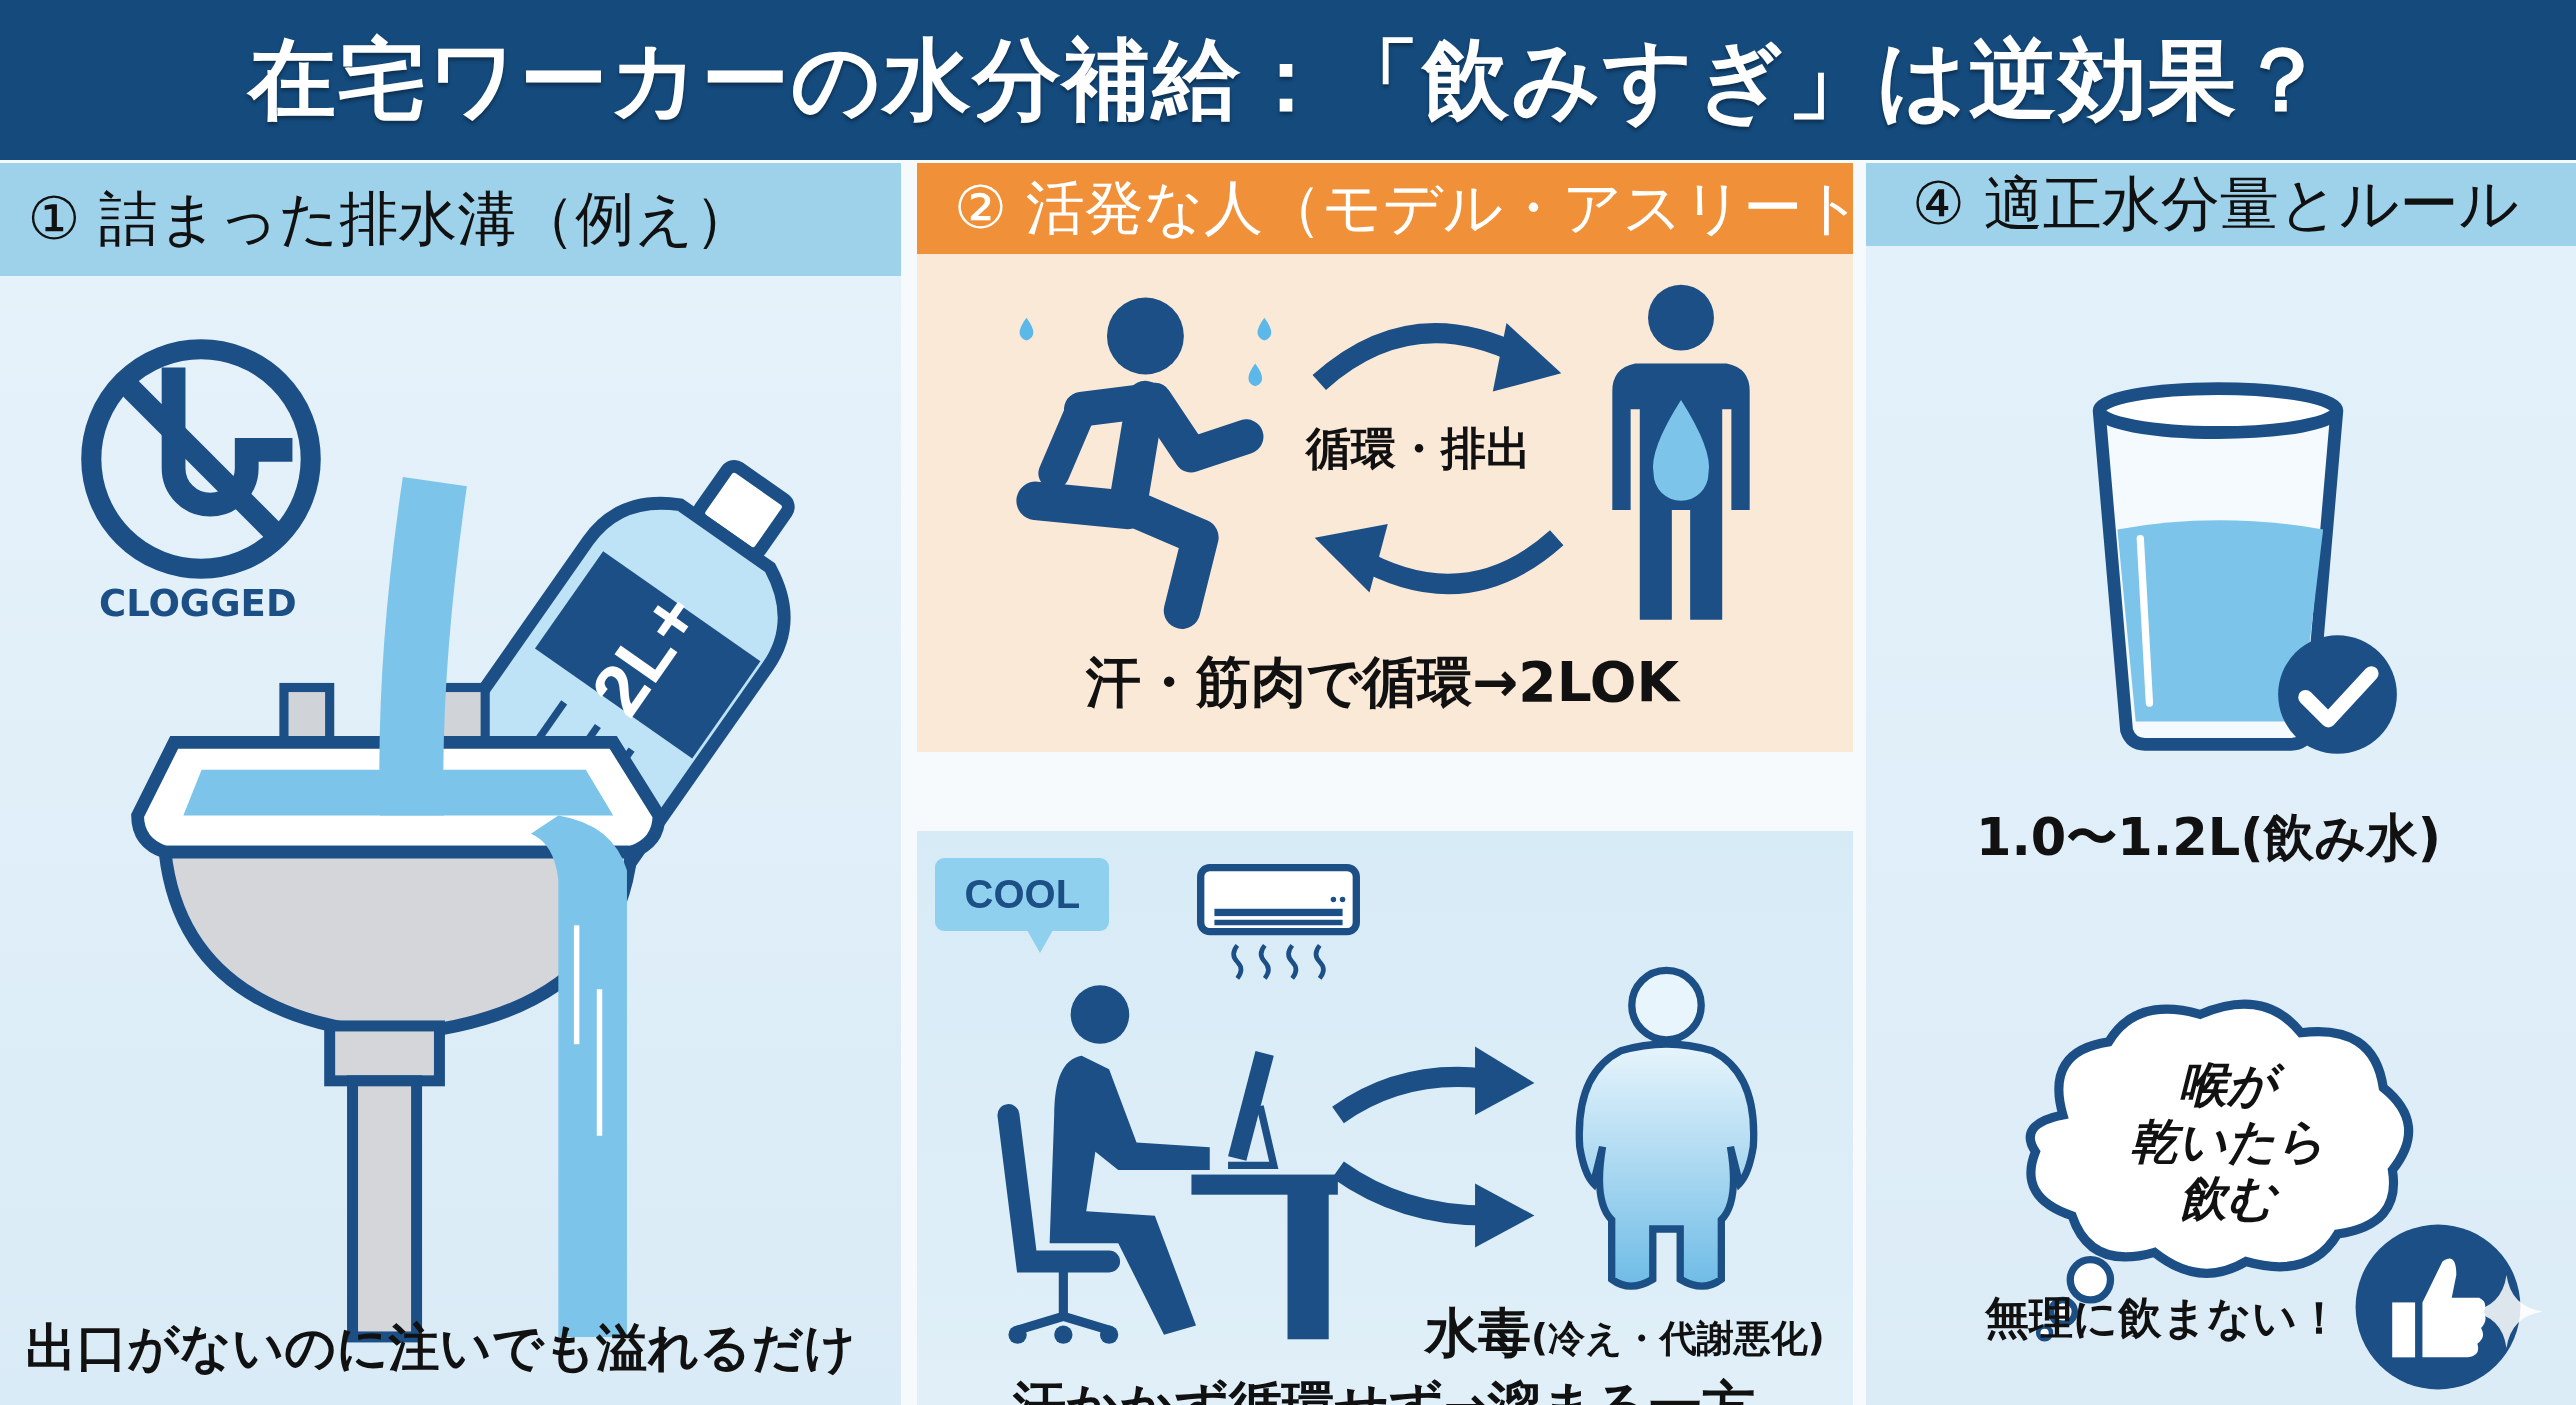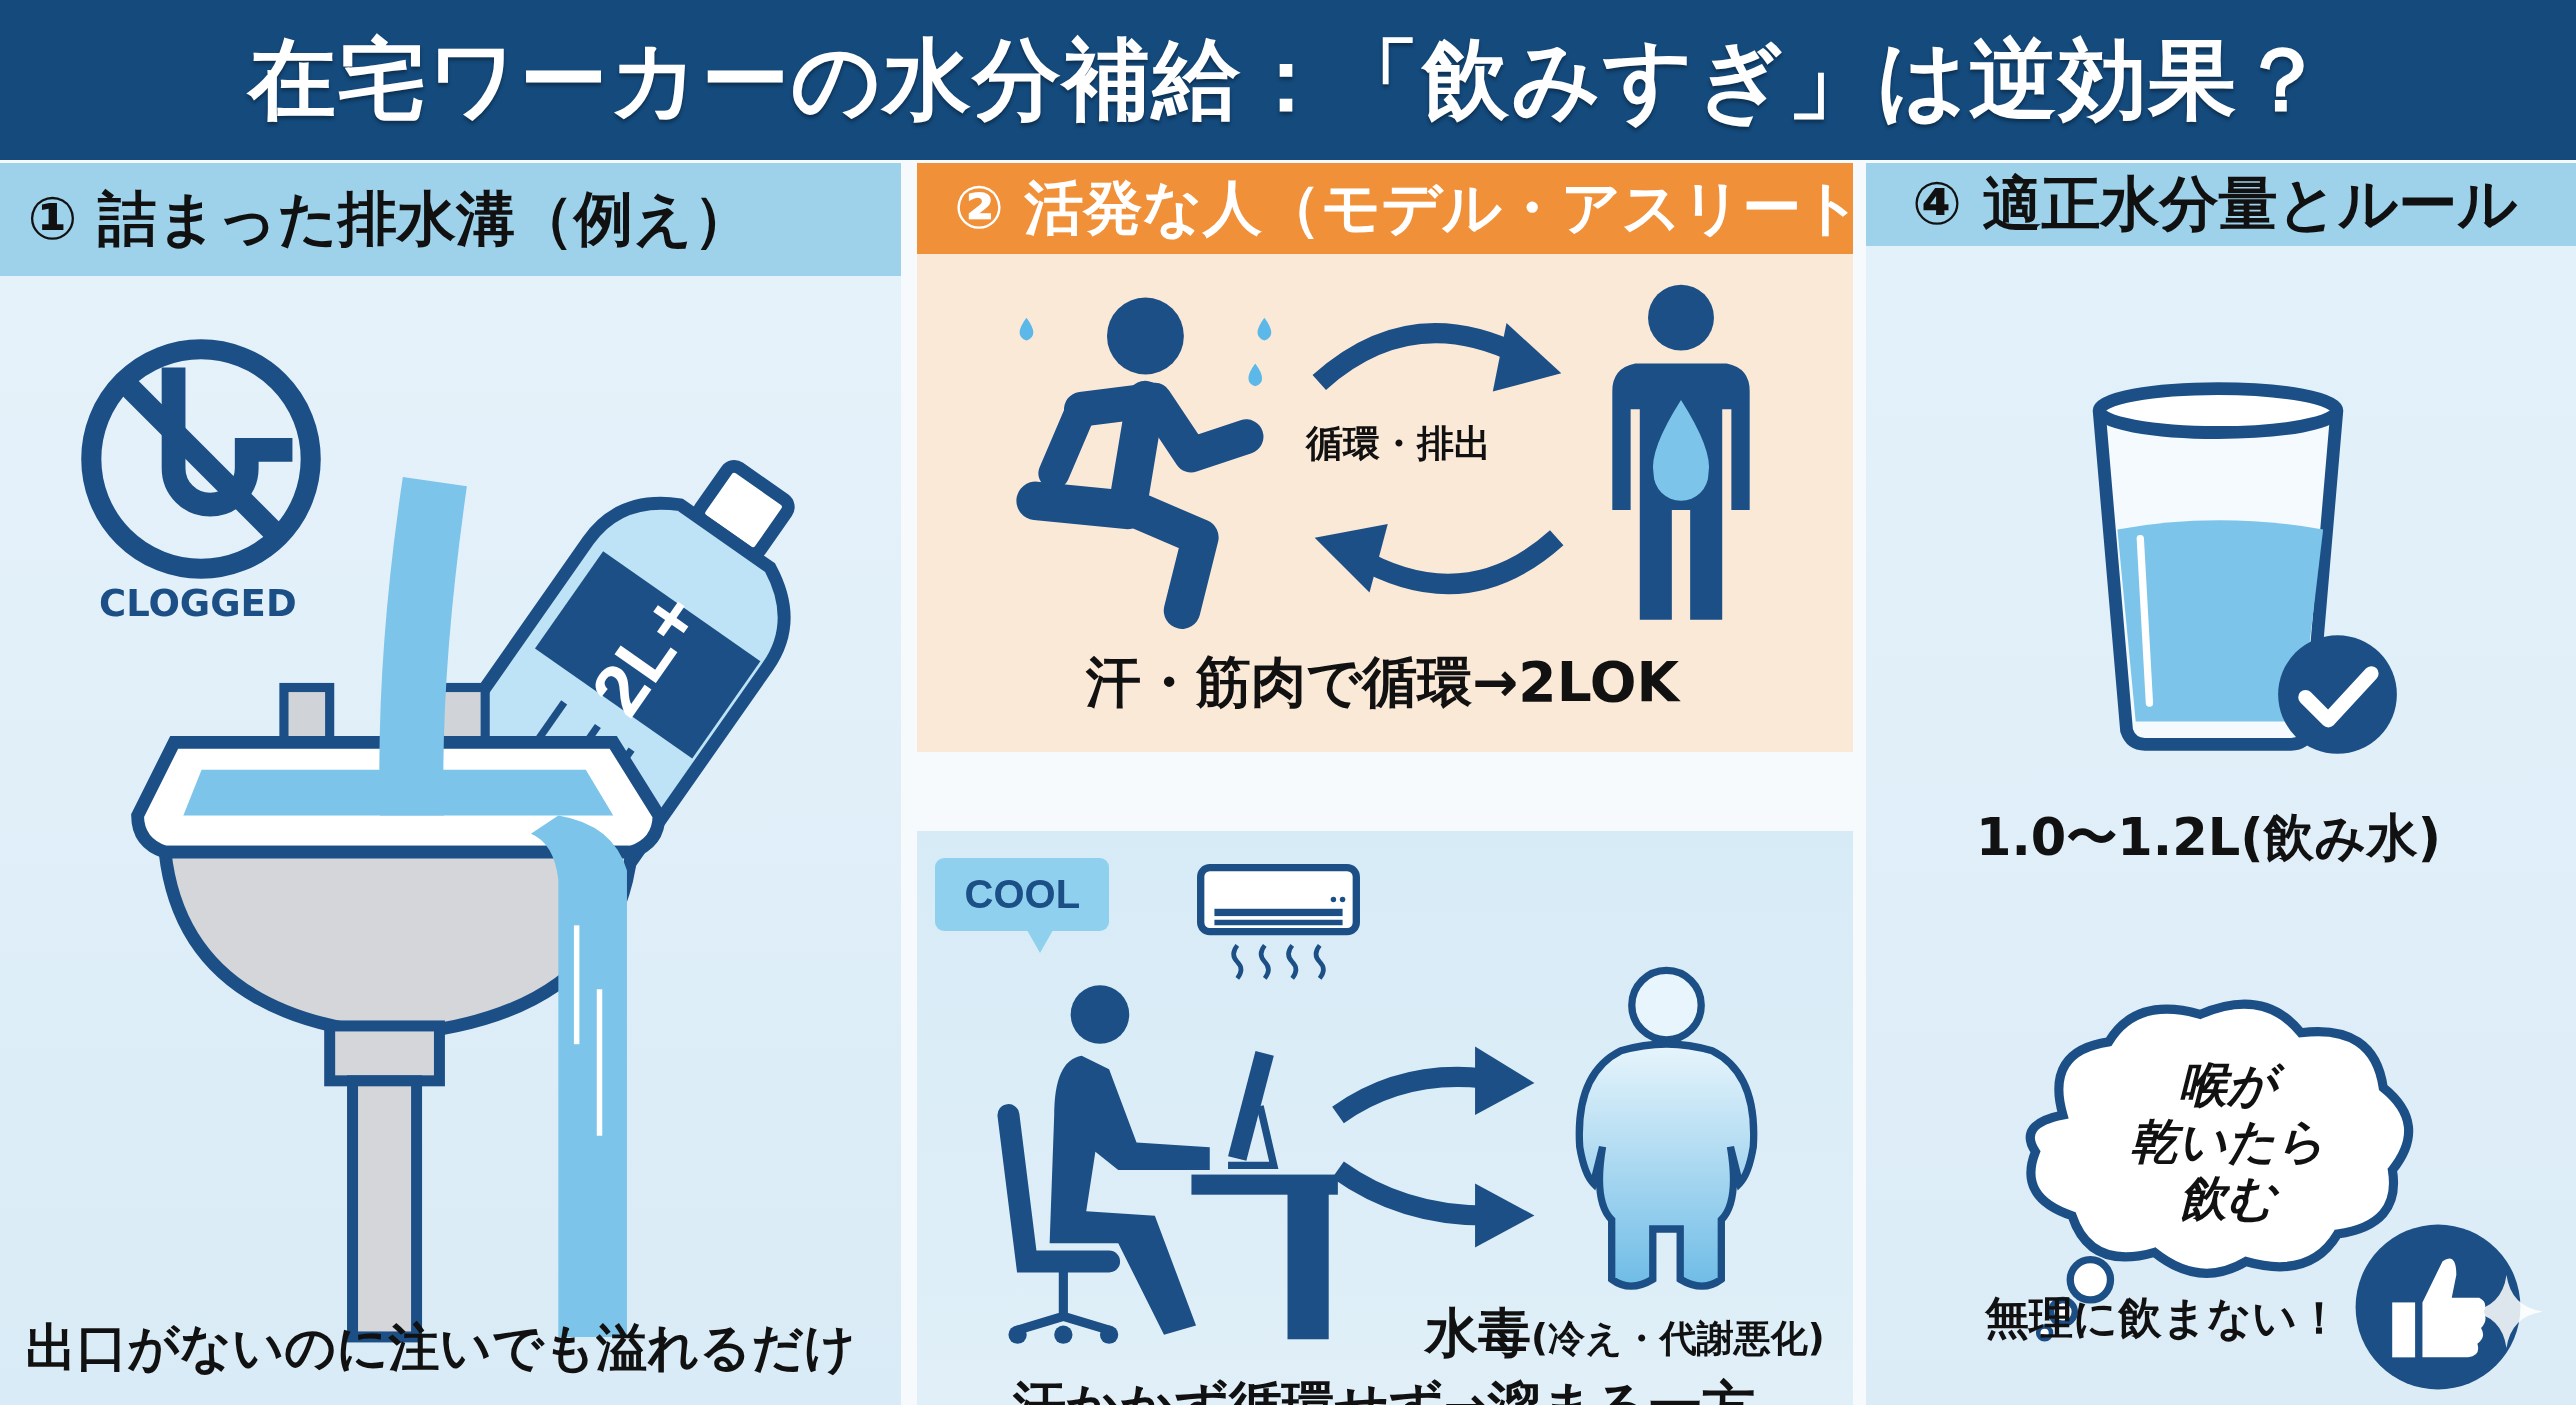--- a/index.html
+++ b/index.html
@@ -7,21 +7,21 @@
   body { position: relative; font-family: "DejaVu Sans", "Liberation Sans", sans-serif; color: #111; }
 
   .title-bar {
     position: absolute; left: 0; top: 0; width: 2576px; height: 160px;
     background: #144a7c; display: flex; align-items: center; justify-content: center;
   }
   .title-text { color: #fff; font-size: 88px; font-weight: bold; letter-spacing: 1.8px; text-shadow: 0 2.7px 3.7px rgba(0,0,0,.35); }
 
   .panel { position: absolute; overflow: hidden; }
   .panel-header { position: absolute; left: 0; top: 0; width: 100%; display: flex; align-items: center; }
-  .panel-header .hd-text { font-size: 59px; font-weight: bold; white-space: nowrap; }
+  .panel-header .hd-text { font-size: 59px; font-weight: normal; white-space: nowrap; }
   .panel-body { position: absolute; left: 0; width: 100%; }
 
   
   #p1 { left: 0; top: 163px; width: 901px; height: 1242px; }
   #p1 .panel-header { height: 113px; background: #9ed2ea; padding-left: 27.4px; }
   #p1 .panel-body { top: 113px; height: 1130px; background: linear-gradient(#e6f2fa, #d9ebf6); }
 
   
   #p2 { left: 917px; top: 163px; width: 936px; height: 589px; }
   #p2 .panel-header { height: 91px; background: #f0913a; padding-left: 37px; }
@@ -110,21 +110,21 @@
       <path d="M150 250 L220 280 L200 360" fill="none" stroke="#1b4f86" stroke-width="40" stroke-linecap="round" stroke-linejoin="round"></path>
       <path d="M90 140 L60 210" fill="none" stroke="#1b4f86" stroke-width="34" stroke-linecap="round"></path>
     </svg>
 
     <svg style="left:384px; top:46px;" width="274" height="311" viewBox="0 0 300 340">
       <path d="M20 90 Q120 0 240 60" fill="none" stroke="#1b4f86" stroke-width="22"></path>
       <polygon points="225,25 285,80 210,100" fill="#1b4f86"></polygon>
       <path d="M280 260 Q180 350 60 280" fill="none" stroke="#1b4f86" stroke-width="22"></path>
       <polygon points="75,320 15,260 95,245" fill="#1b4f86"></polygon>
     </svg>
-    <div class="caption" style="left:389px; top:165px; font-size:37px;">循環・排出</div>
+    <div class="caption" style="left:389px; top:165px; font-size:45px;">循環・排出</div>
 
     <svg style="left:686px; top:27.4px;" width="156" height="348" viewBox="0 0 170 380">
       <circle cx="85" cy="40" r="36" fill="#1b4f86"></circle>
       <path d="M35 90 H135 Q160 95 160 120 V250 H140 V140 H130 V370 H95 V250 H75 V370 H40 V140 H30 V250 H10 V120 Q10 95 35 90z" fill="#1b4f86"></path>
       <path d="M85 130 q-35 55 -30 80 a30 30 0 0 0 60 0 q5 -25 -30 -80z" fill="#7cc4ea"></path>
     </svg>
 
     <div class="caption" style="left:169px; top:392px; font-size:55px;">汗・筋肉で循環→2LOK</div>
   </div>
 </section>

